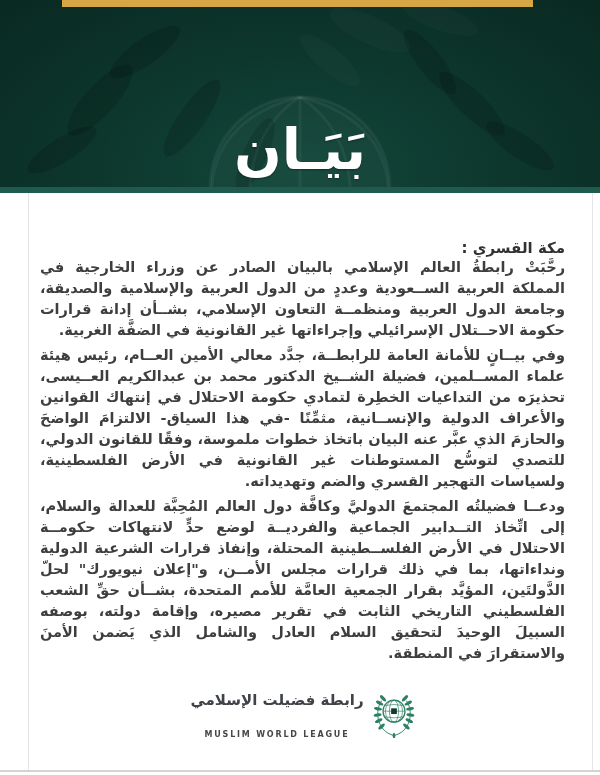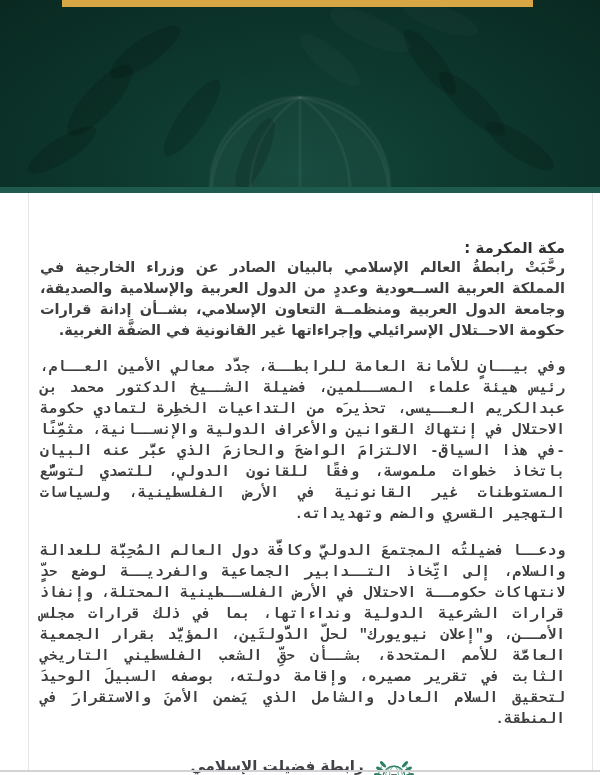--- a/index.html
+++ b/index.html
@@ -38,21 +38,21 @@
   }
   .location-heading{
     font-size:15px; font-weight:bold; color:#323232;
     text-align:right; letter-spacing:0;
   }
   .doc p{
     font-size:14.5px; line-height:21px; font-weight:bold;
     color:#3e3e3e;
     text-align:justify; text-align-last:right;
   }
-  .doc p + p{ margin-top:16px;font-family:Liberation Mono, monospace; }
+  .doc p + p{ margin-top:4px; }
 
   
   .logo-row{
     margin-top:27px;
     display:flex; justify-content:center; align-items:center; gap:9px;
     direction:ltr;
   }
   .logo-text{ text-align:center; }
   .logo-arabic{
     font-size:15px; font-weight:bold; color:#3f4247;
@@ -102,26 +102,27 @@
         <ellipse cx="520" cy="146" rx="12" ry="40" transform="rotate(-56 520 146)"></ellipse>
       </g>
 
       <g fill="rgba(255,255,255,0.022)">
         <ellipse cx="370" cy="30" rx="14" ry="44" transform="rotate(-65 370 30)"></ellipse>
         <ellipse cx="440" cy="18" rx="12" ry="40" transform="rotate(-70 440 18)"></ellipse>
         <ellipse cx="330" cy="60" rx="12" ry="38" transform="rotate(-50 330 60)"></ellipse>
       </g>
     </svg>
     <div class="gold-bar"></div>
+    <h1 class="banner-title">بَيَـان</h1>
   </header>
 
   <div class="divider"></div>
 
   <main class="doc">
-    <h2 class="location-heading">مكة المكرمة :</h2>
+    <h2 class="location-heading">مكة القسري :</h2>
 
     <p>رحَّبَتْ رابطةُ العالم الإسلامي بالبيان الصادر عن وزراء الخارجية في المملكة العربية الســعودية وعددٍ من الدول العربية والإسلامية والصديقة، وجامعة الدول العربية ومنظمــة التعاون الإسلامي، بشــأن إدانة قرارات حكومة الاحــتلال الإسرائيلي وإجراءاتها غير القانونية في الضفَّة الغربية.</p>
     <p>وفي بيــانٍ للأمانة العامة للرابطــة، جدَّد معالي الأمين العــام، رئيس هيئة علماء المســلمين، فضيلة الشــيخ الدكتور محمد بن عبدالكريم العــيسى، تحذيرَه من التداعيات الخطِرة لتمادي حكومة الاحتلال في إنتهاك القوانين والأعراف الدولية والإنســانية، مثمِّنًا -في هذا السياق- الالتزامَ الواضحَ والحازمَ الذي عبَّر عنه البيان باتخاذ خطوات ملموسة، وفقًا للقانون الدولي، للتصدي لتوسُّع المستوطنات غير القانونية في الأرض الفلسطينية، ولسياسات التهجير القسري والضم وتهديداته.</p>
     <p>ودعــا فضيلتُه المجتمعَ الدوليَّ وكافَّة دول العالم المُحِبَّة للعدالة والسلام، إلى اتِّخاذ التــدابير الجماعية والفرديــة لوضع حدٍّ لانتهاكات حكومــة الاحتلال في الأرض الفلســطينية المحتلة، وإنفاذ قرارات الشرعية الدولية ونداءاتها، بما في ذلك قرارات مجلس الأمــن، و"إعلان نيويورك" لحلّ الدَّولتَين، المؤيَّد بقرار الجمعية العامَّة للأمم المتحدة، بشــأن حقِّ الشعب الفلسطيني التاريخي الثابت في تقرير مصيره، وإقامة دولته، بوصفه السبيلَ الوحيدَ لتحقيق السلام العادل والشامل الذي يَضمن الأمنَ والاستقرارَ في المنطقة.</p>
 
     <div class="logo-row">
       <div class="logo-text">
         <div class="logo-arabic">رابطة فضيلت الإسلامي</div>
         <div class="logo-english">MUSLIM WORLD LEAGUE</div>
       </div>

